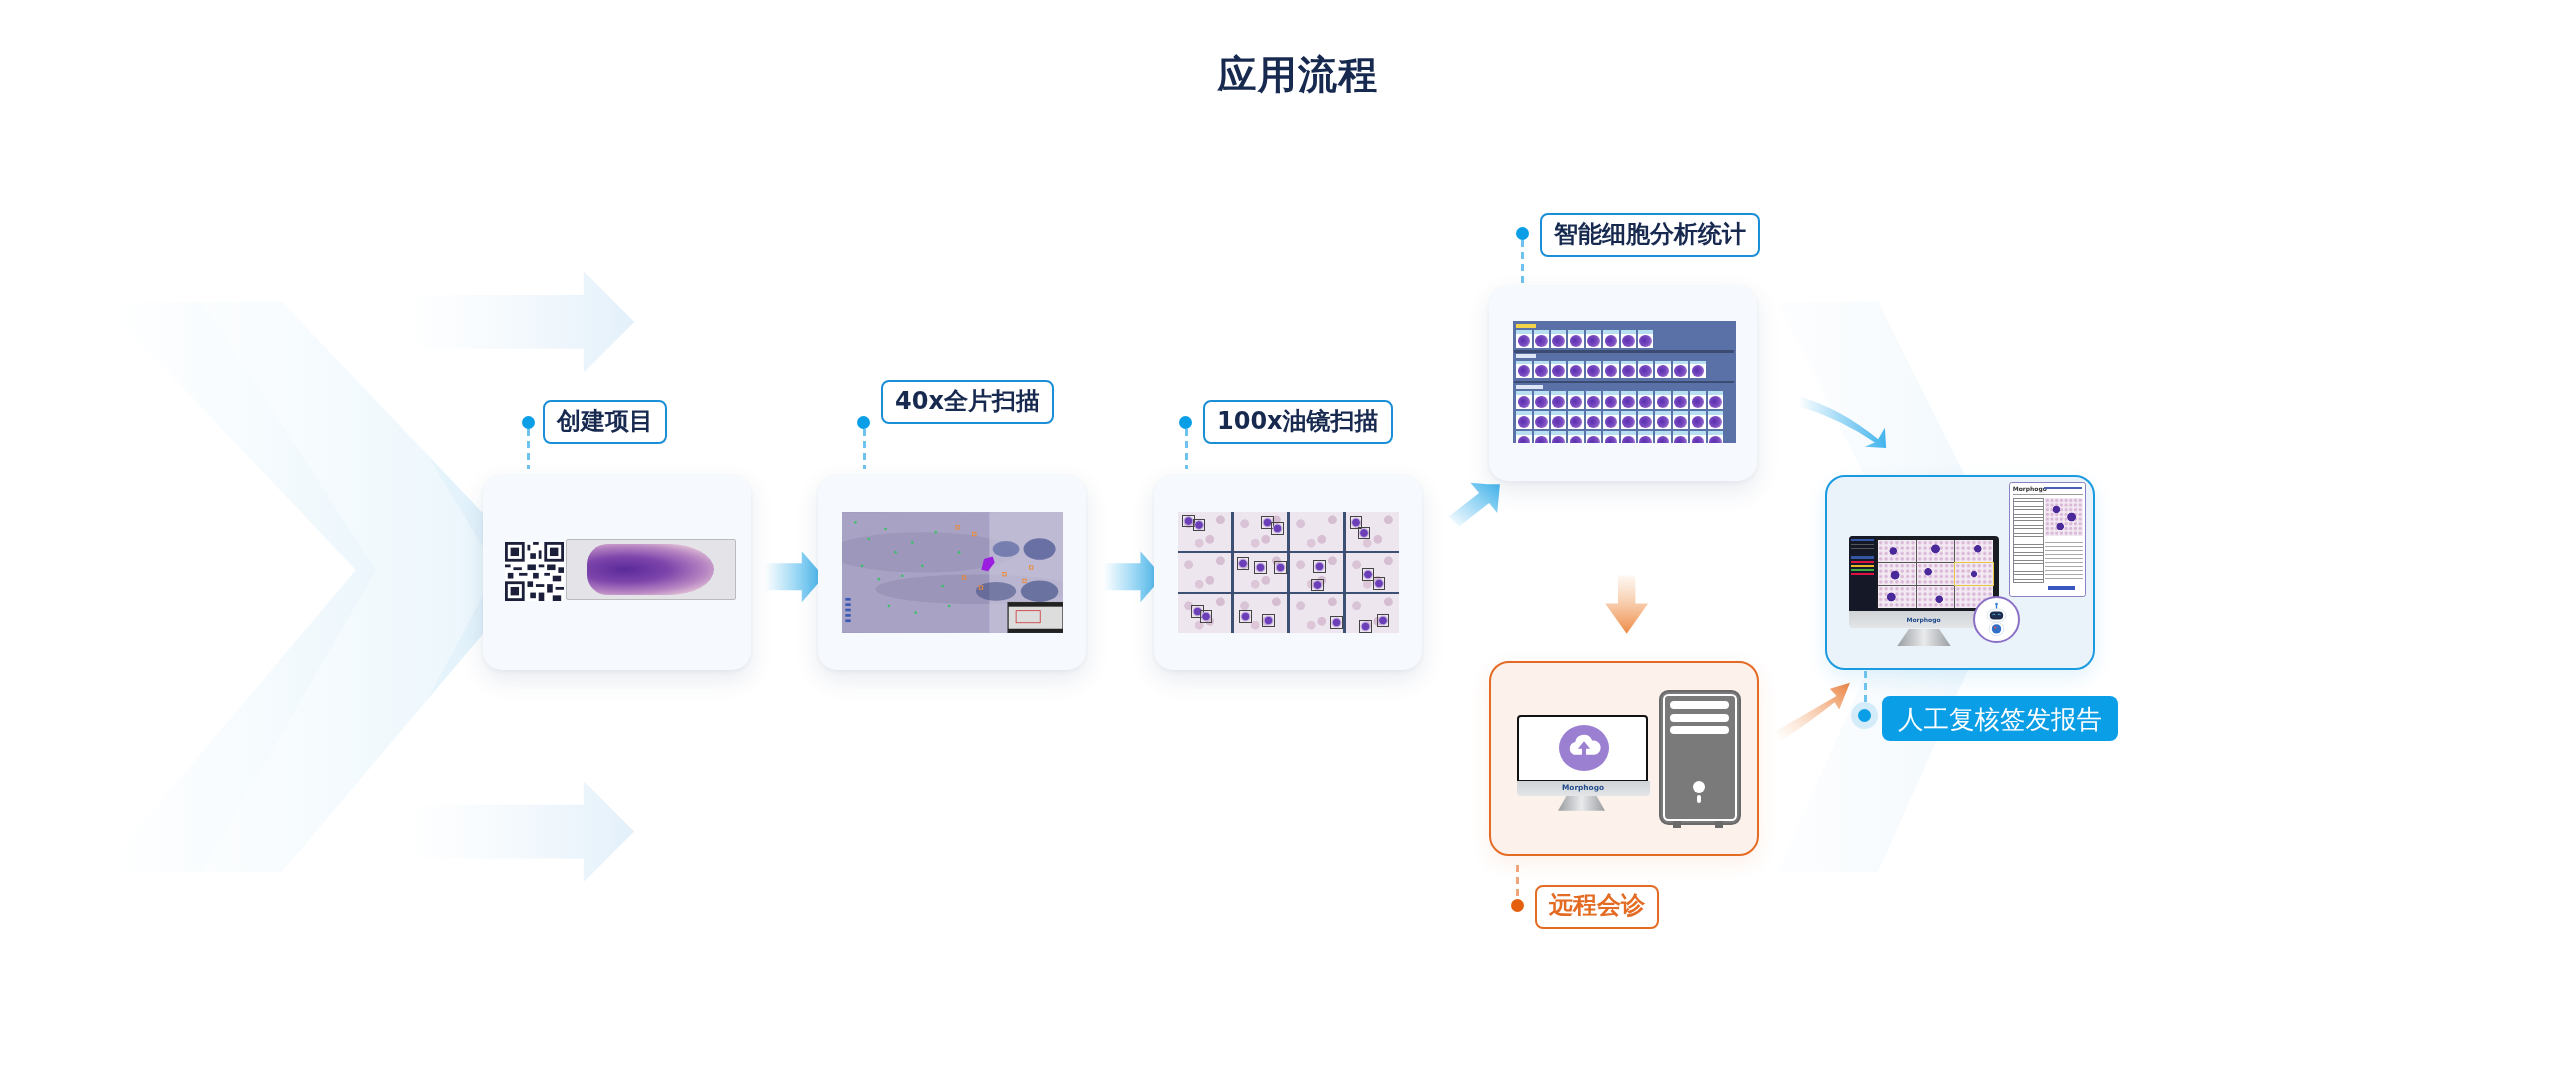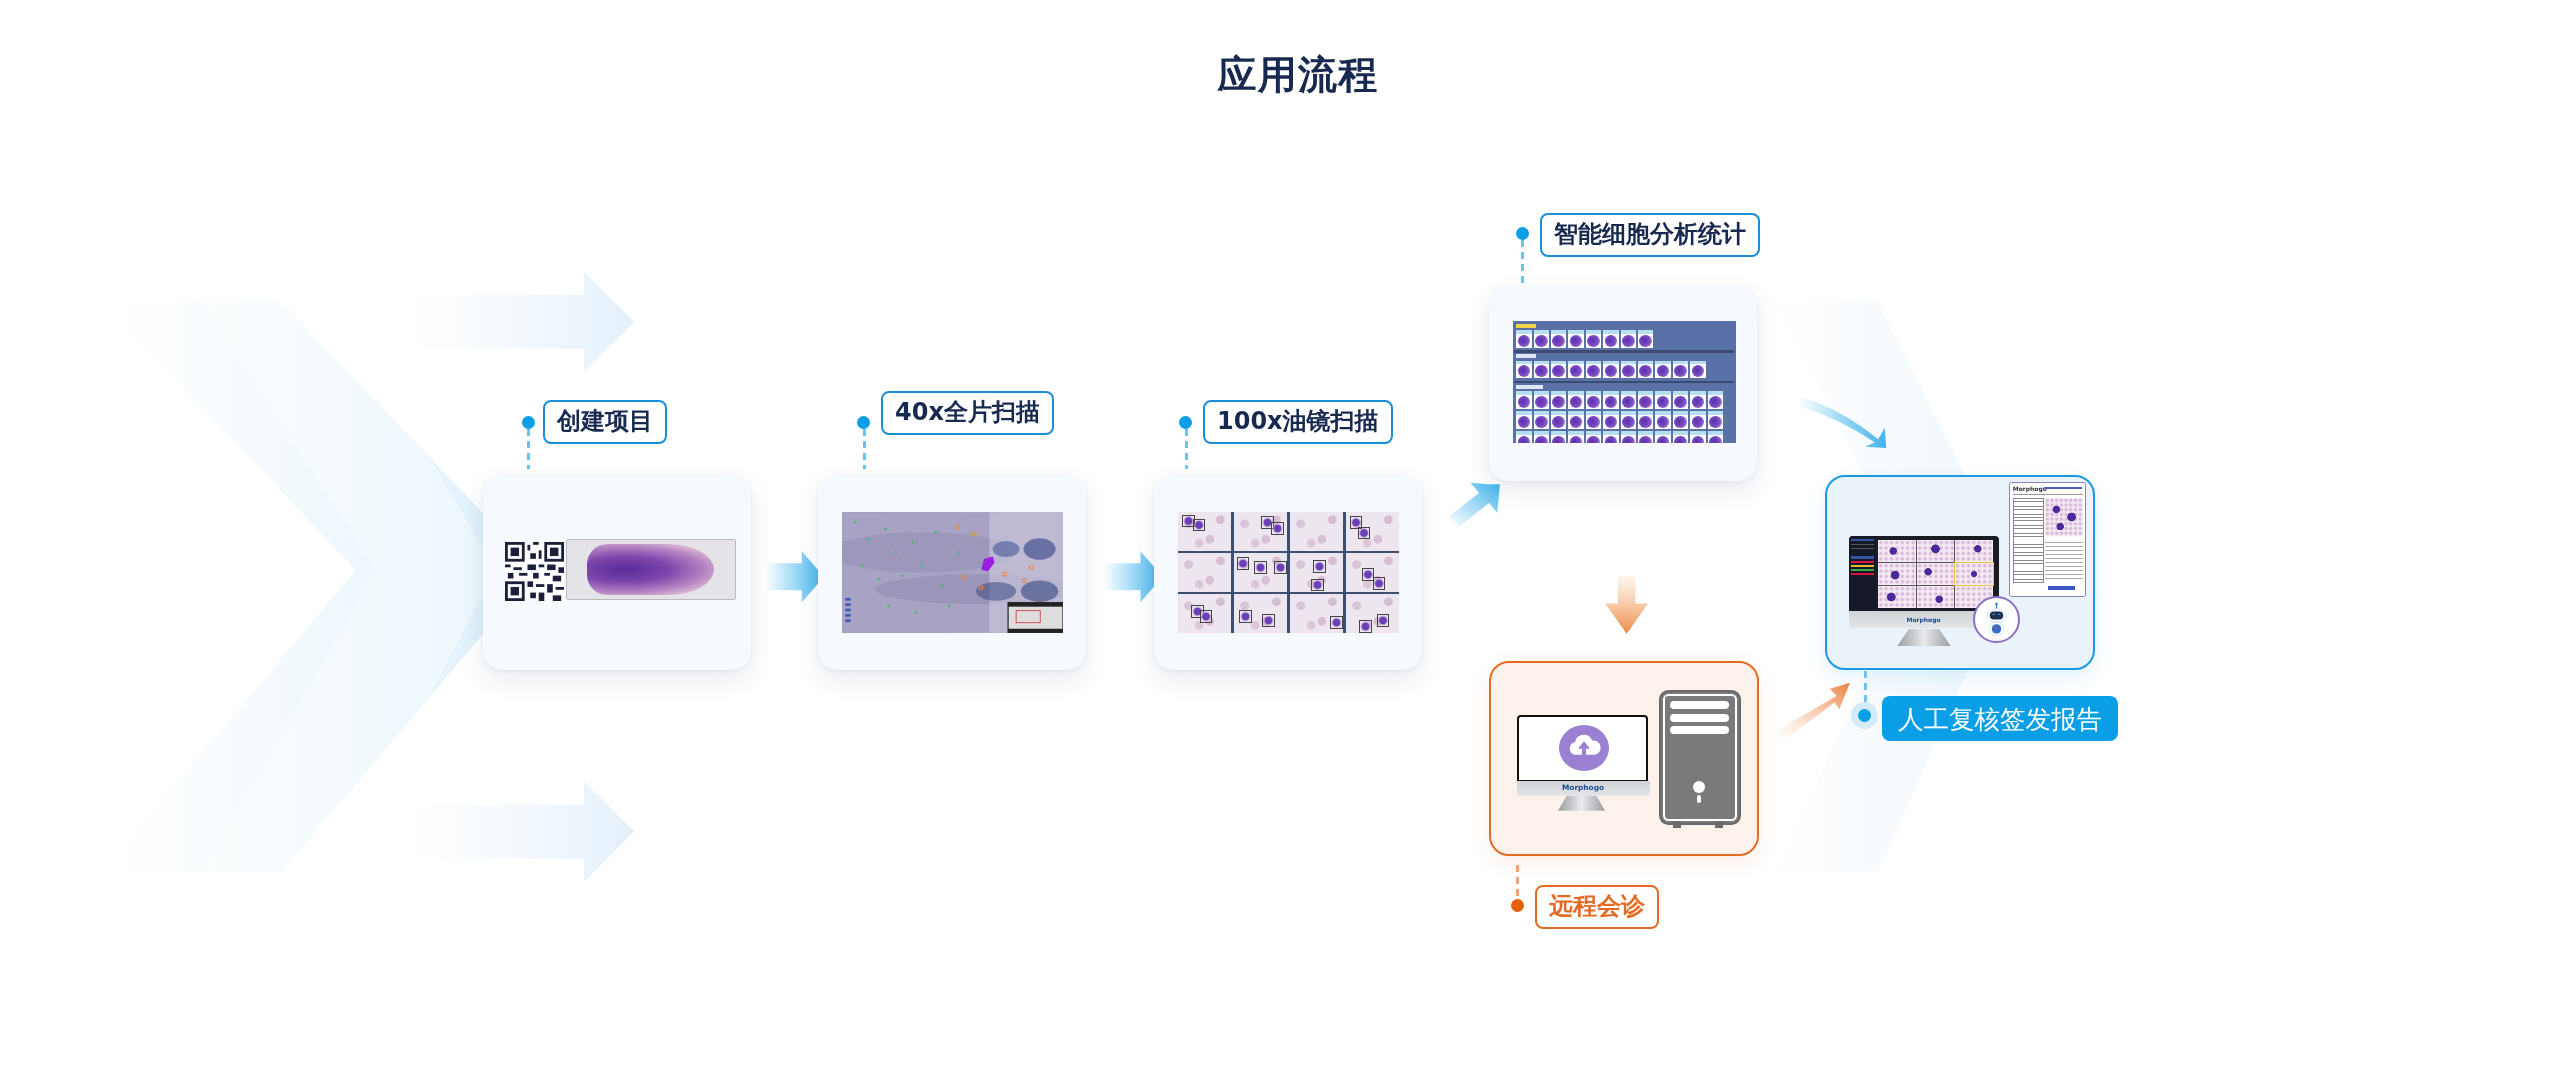--- a/index.html
+++ b/index.html
@@ -10,21 +10,21 @@
   
   .bg-svg { left:0; top:0; width:2576px; height:1073px; }
 
   
   .card { background:#f6f9fd; border-radius:19px; box-shadow:0 9.4px 24px rgba(30,60,110,0.10), 0 1.3px 4px rgba(30,60,110,0.05); }
   .card-orange { background:#fcf1eb; border:2px solid #e46b24; border-radius:20px; box-shadow:0 6.7px 20px rgba(228,107,36,0.10); }
   .card-blue { background:#eaf3fa; border:2.7px solid #1a9ae0; border-radius:20px; box-shadow:0 8px 20px rgba(26,154,224,0.12); }
 
   
   .label { border:2px solid #1a8ed6; border-radius:8px; background:#fff; color:#17294f; font-size:24px; font-weight:bold; padding:5.4px 12px; white-space:nowrap; line-height:29.5px; }
-  .label-orange { border:2px solid #e46b24; border-radius:8px; background:#fff; color:#e46b24; font-size:24px; font-weight:bold; padding:5.4px 12px; white-space:nowrap; line-height:29.5px; }
+  .label-orange { border:2px solid #e46b24; border-radius:8px; background:#fff; color:#e46b24; font-size:24px; font-weight:bold; padding:5.4px 12px; white-space:nowrap; line-height:29.5px;font-family:Liberation Mono, monospace; }
   .label-filled { background:#0a9ee6; color:#fff; border-radius:8px; font-size:25.5px; font-weight:normal; padding:6.7px 16px; white-space:nowrap; line-height:32px; }
 
   .dot { width:13.4px; height:13.4px; border-radius:50%; background:#0a9ee6; }
   .dot-orange { width:13.4px; height:13.4px; border-radius:50%; background:#e4600e; }
   .dot-ring { width:27px; height:27px; border-radius:50%; background:#d4ecfa; }
   .dot-ring > div { position:absolute; left:6.7px; top:6.7px; width:13.4px; height:13.4px; border-radius:50%; background:#0a9ee6; }
   .vdash { width:2.7px; background:repeating-linear-gradient(to bottom, #6ec3ee 0 6.7px, transparent 6.7px 12px); }
   .vdash-o { width:2.7px; background:repeating-linear-gradient(to bottom, #f0a47a 0 6.7px, transparent 6.7px 12px); }
 
   
@@ -155,21 +155,21 @@
         <rect x="17" y="19" width="3" height="2"></rect>
     </g>
   </svg>
   <div class="abs slide" style="left:83px;top:64px;width:168px;height:59px;">
     <div class="smear"></div>
   </div>
 </div>
 
 <div class="abs dot" style="left:857px;top:416px;"></div>
 <div class="abs vdash" style="left:863px;top:429px;height:40px;"></div>
-<div class="abs label" style="left:881px;top:391px;">40x全片扫描</div>
+<div class="abs label" style="left:881px;top:380px;">40x全片扫描</div>
 <div class="abs card" style="left:818px;top:475px;width:268px;height:195px;">
   <svg class="abs scan40" style="left:24px;top:37px;" width="221" height="121" viewBox="0 0 330 180">
     <rect width="330" height="180" fill="#a8a2c4"></rect>
     <rect width="330" height="180" fill="url(#none)"></rect>
     <ellipse cx="120" cy="60" rx="140" ry="30" fill="#9690b6" opacity="0.6"></ellipse>
     <ellipse cx="200" cy="115" rx="150" ry="22" fill="#8e88b0" opacity="0.5"></ellipse>
     <rect x="220" y="0" width="110" height="180" fill="#d2cee2" opacity="0.55"></rect>
     <ellipse cx="245" cy="55" rx="20" ry="12" fill="#4a5a9a" opacity="0.6"></ellipse>
     <ellipse cx="295" cy="55" rx="24" ry="16" fill="#3a4a8a" opacity="0.65"></ellipse>
     <ellipse cx="230" cy="118" rx="30" ry="14" fill="#3e4a80" opacity="0.55"></ellipse>

